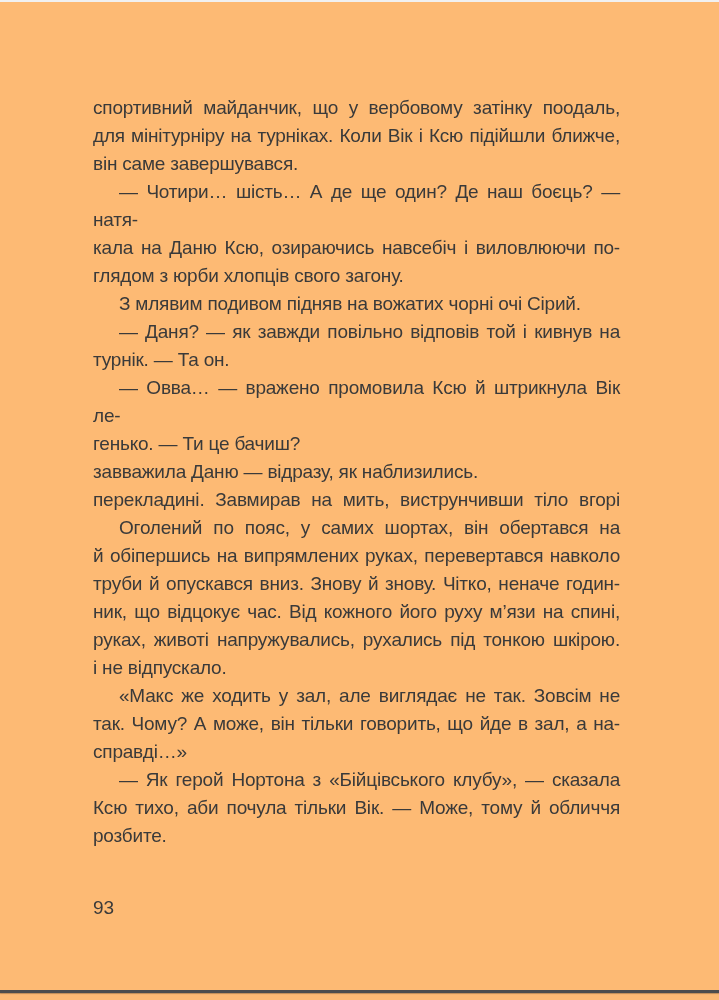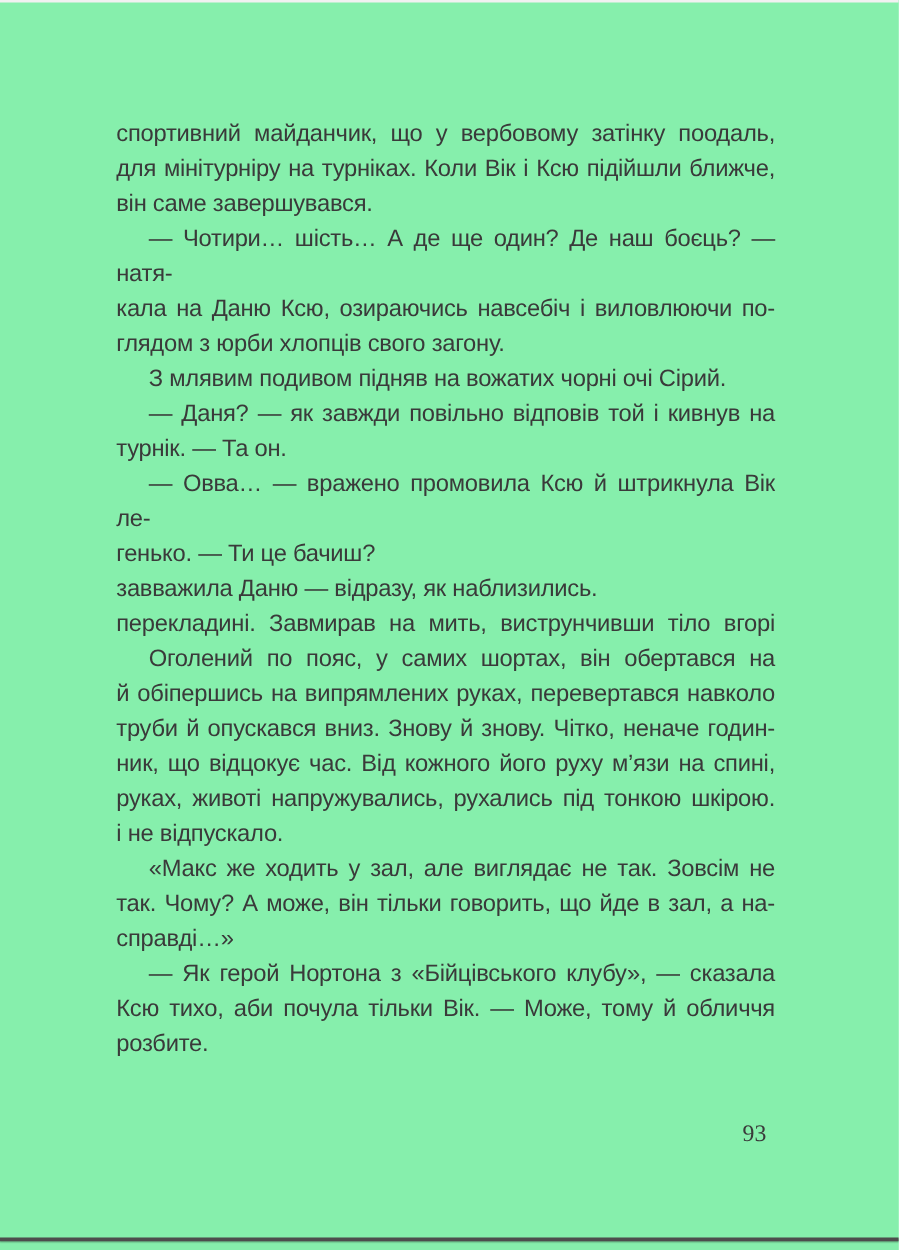--- a/index.html
+++ b/index.html
@@ -9,21 +9,21 @@
   body {
     width: 719px;
     height: 1000px;
     background: #ffffff;
     font-family: "Liberation Sans", sans-serif;
   }
   .page {
     position: relative;
     width: 719px;
     height: 1000px;
-    background: #86efac;
+    background: #fdba74;
     overflow: hidden;
   }
   .top-edge {
     position: absolute;
     left: 0;
     top: 0;
     width: 719px;
     height: 2px;
     background: #f1f1f1;
   }
@@ -45,25 +45,23 @@
     text-align-last: left;
   }
   .line.first {
     text-indent: 26px;
   }
   .page-number {
     position: absolute;
     left: 93px;
     top: 894px;
     width: 520px;
-    text-align: right;
     font-size: 19px;
     line-height: 28px;
     color: #3a3a3a;
-    font-family: Liberation Serif, serif;
   }
   .bottom-rule {
     position: absolute;
     left: 0;
     top: 990px;
     width: 719px;
     height: 3px;
     background: #4d4d4d;
     box-shadow: 0 1px 1px rgba(0,0,0,0.25);
   }

